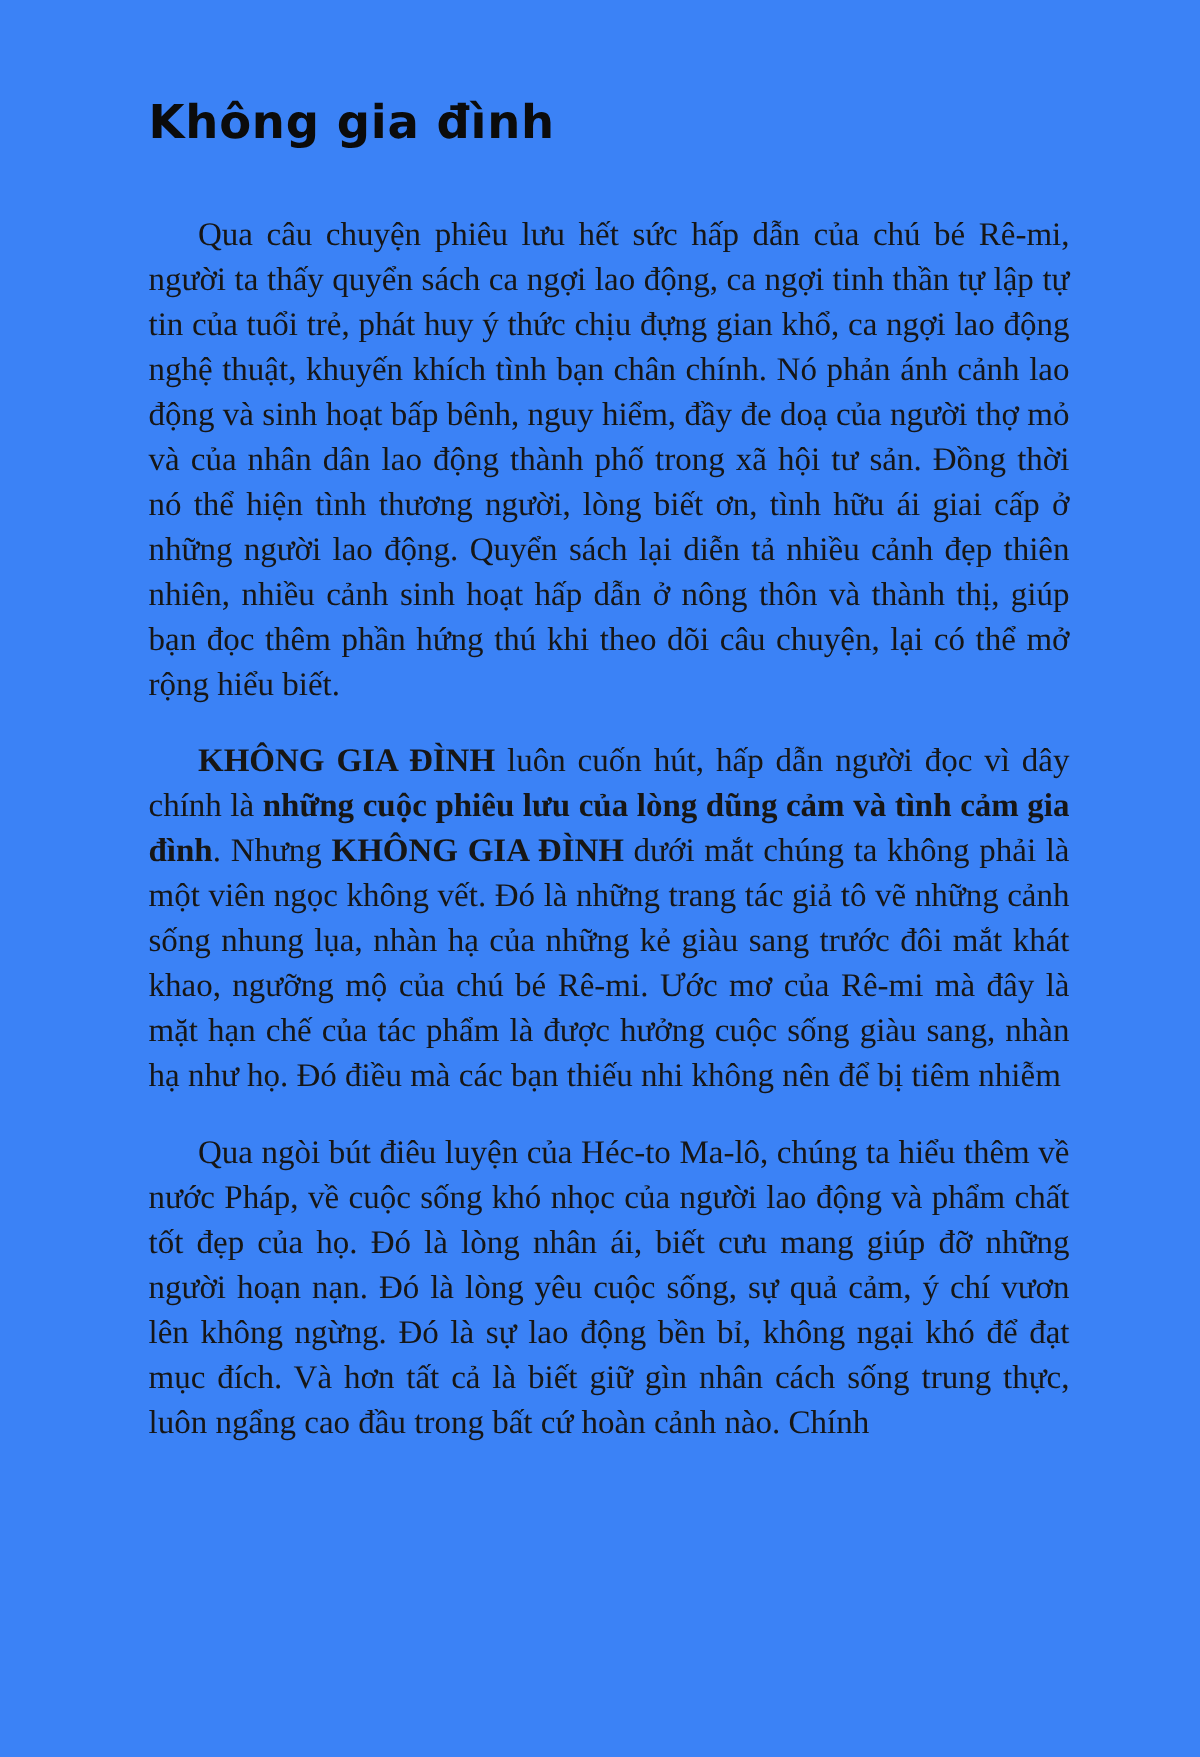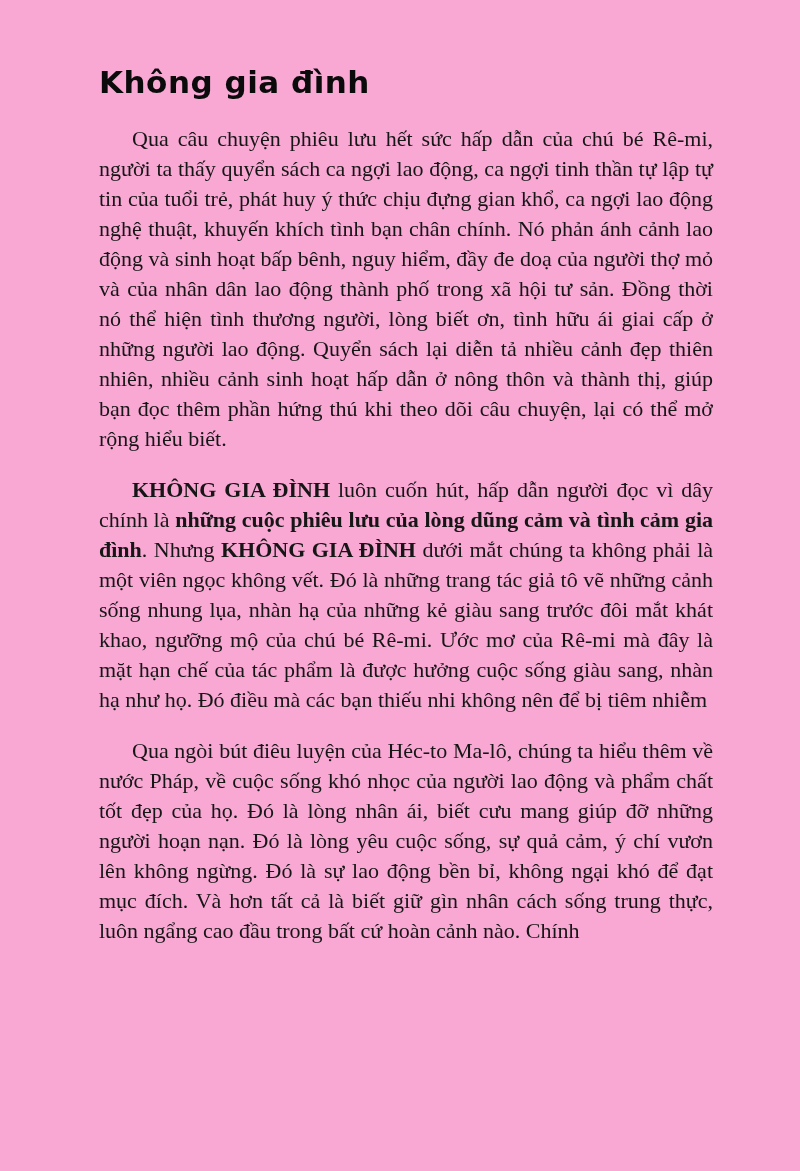--- a/index.html
+++ b/index.html
@@ -5,40 +5,40 @@
   html, body { margin: 0; padding: 0; }
   body {
     width: 800px;
     height: 1171px;
     background: #ffffff;
   }
   .page {
     position: relative;
     width: 800px;
     height: 1171px;
-    background: #f9a8d4;
+    background: #3b82f6;
     overflow: hidden;
     font-family: "Liberation Serif", "DejaVu Serif", serif;
     color: #161616;
   }
   .title {
     position: absolute;
     left: 99px;
     top: 64px;
     margin: 0;
     font-family: "DejaVu Sans", sans-serif;
     font-weight: bold;
     font-size: 31px;
     letter-spacing: 0.5px;
     color: #0b0b0b;
   }
   .body-text {
     position: absolute;
     left: 99px;
-    top: 124px;
+    top: 141px;
     width: 614px;
   }
   .para {
     margin: 0 0 21px 0;
     font-size: 22px;
     line-height: 30px;
     text-align: justify;
     text-indent: 33px;
     color: #161616;
   }

